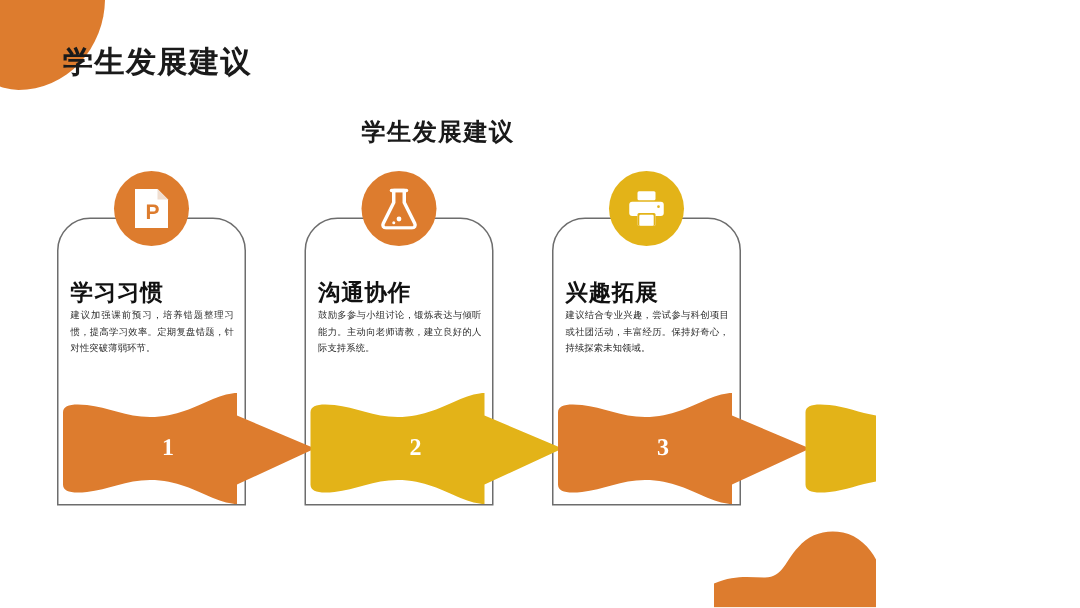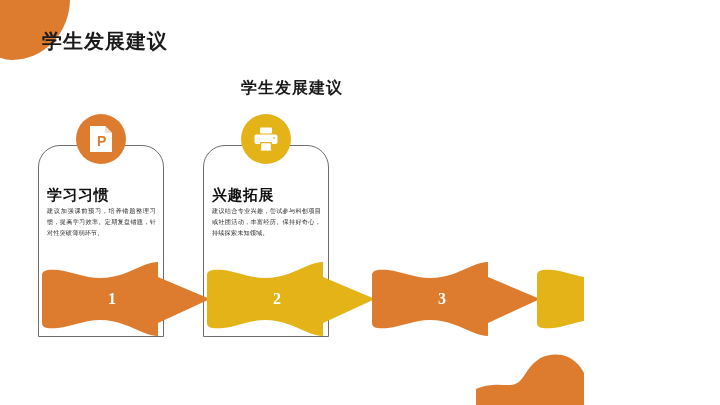--- a/index.html
+++ b/index.html
@@ -158,20 +158,32 @@
           <path d="M2,1 L17,1 L24,8 L24,27 L2,27 Z" fill="#ffffff"></path>
           <path d="M17,1 L24,8 L17,8 Z" fill="#f0ded0"></path>
           <text x="9" y="21" font-family="Liberation Sans, sans-serif" font-size="14" font-weight="bold" fill="#DD7C2E">P</text>
         </svg>
       </div>
       <div class="card-title">学习习惯</div>
       <div class="card-body">建议加强课前预习，培养错题整理习惯，提高学习效率。定期复盘错题，针对性突破薄弱环节。</div>
     </div>
 
 
+    <div class="card">
+      <div class="icon-circle ic-orange">
+        <svg width="26" height="28" viewBox="0 0 26 28">
+          <path d="M9.5,2 L16.5,2 L16.5,10 L23.5,24 C24.3,25.6 23.3,27 21.6,27 L4.4,27 C2.7,27 1.7,25.6 2.5,24 L9.5,10 Z" fill="none" stroke="#ffffff" stroke-width="2.3" stroke-linejoin="round"></path>
+          <line x1="8" y1="2" x2="18" y2="2" stroke="#ffffff" stroke-width="2.3" stroke-linecap="round"></line>
+          <circle cx="13" cy="21" r="1.6" fill="#ffffff"></circle>
+          <circle cx="9.5" cy="23.5" r="1" fill="#ffffff"></circle>
+        </svg>
+      </div>
+      <div class="card-title">沟通协作</div>
+      <div class="card-body">鼓励多参与小组讨论，锻炼表达与倾听能力。主动向老师请教，建立良好的人际支持系统。</div>
+    </div>
 
     <div class="card">
       <div class="icon-circle ic-yellow">
         <svg width="26" height="26" viewBox="0 0 26 26">
           <rect x="7" y="1.5" width="12" height="6" rx="1" fill="#ffffff"></rect>
           <rect x="1.5" y="8.5" width="23" height="9.5" rx="2" fill="#ffffff"></rect>
           <rect x="7" y="16" width="12" height="8.5" rx="1" fill="#ffffff"></rect>
           <rect x="7" y="16" width="12" height="8.5" rx="1" fill="#E3B318"></rect>
           <rect x="8.2" y="17.2" width="9.6" height="7.3" rx="0.8" fill="#ffffff"></rect>
           <circle cx="21" cy="11.8" r="0.9" fill="#E3B318"></circle>

